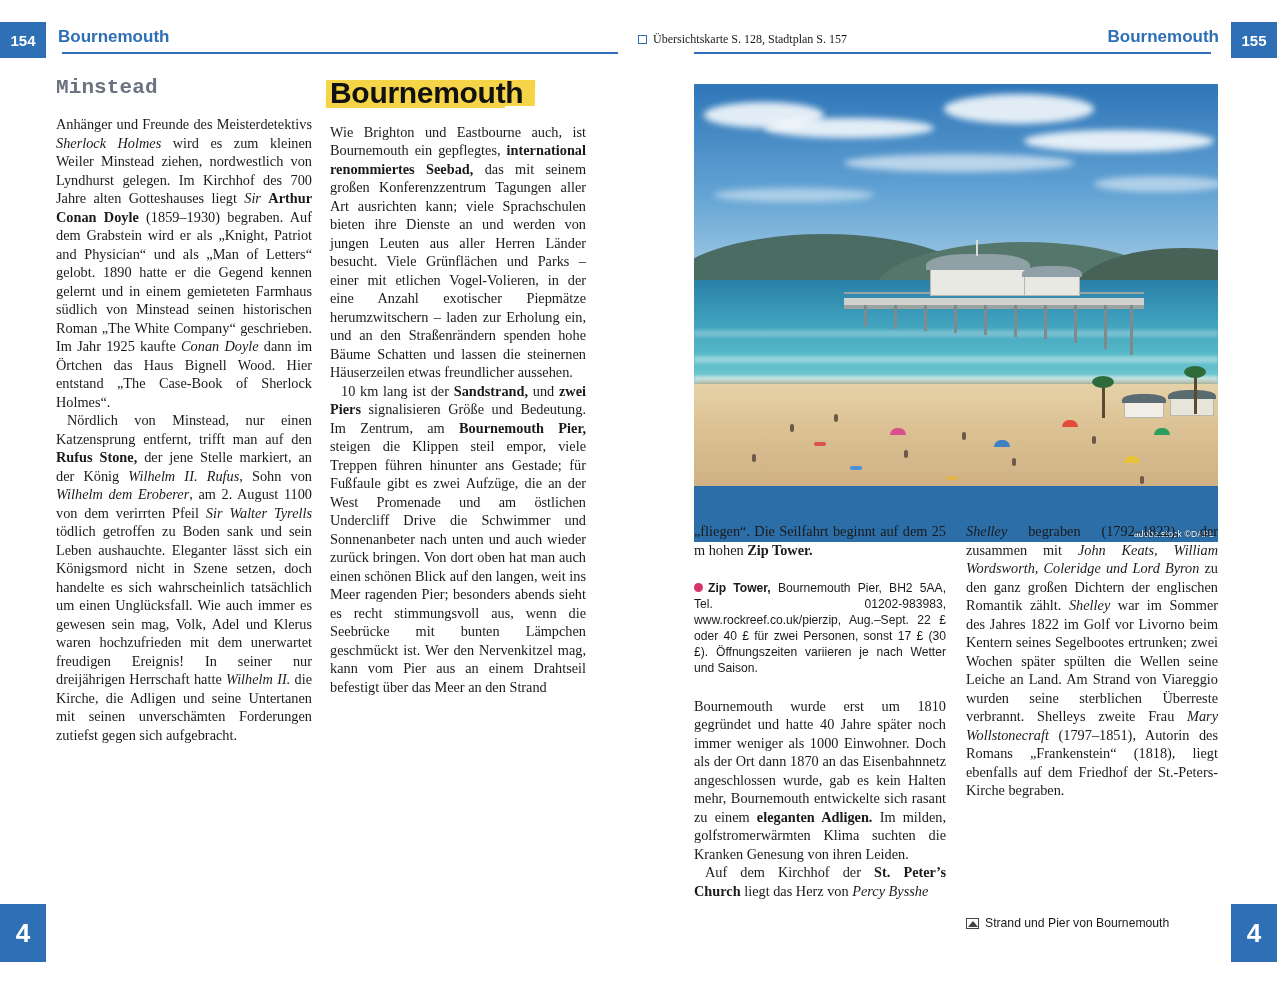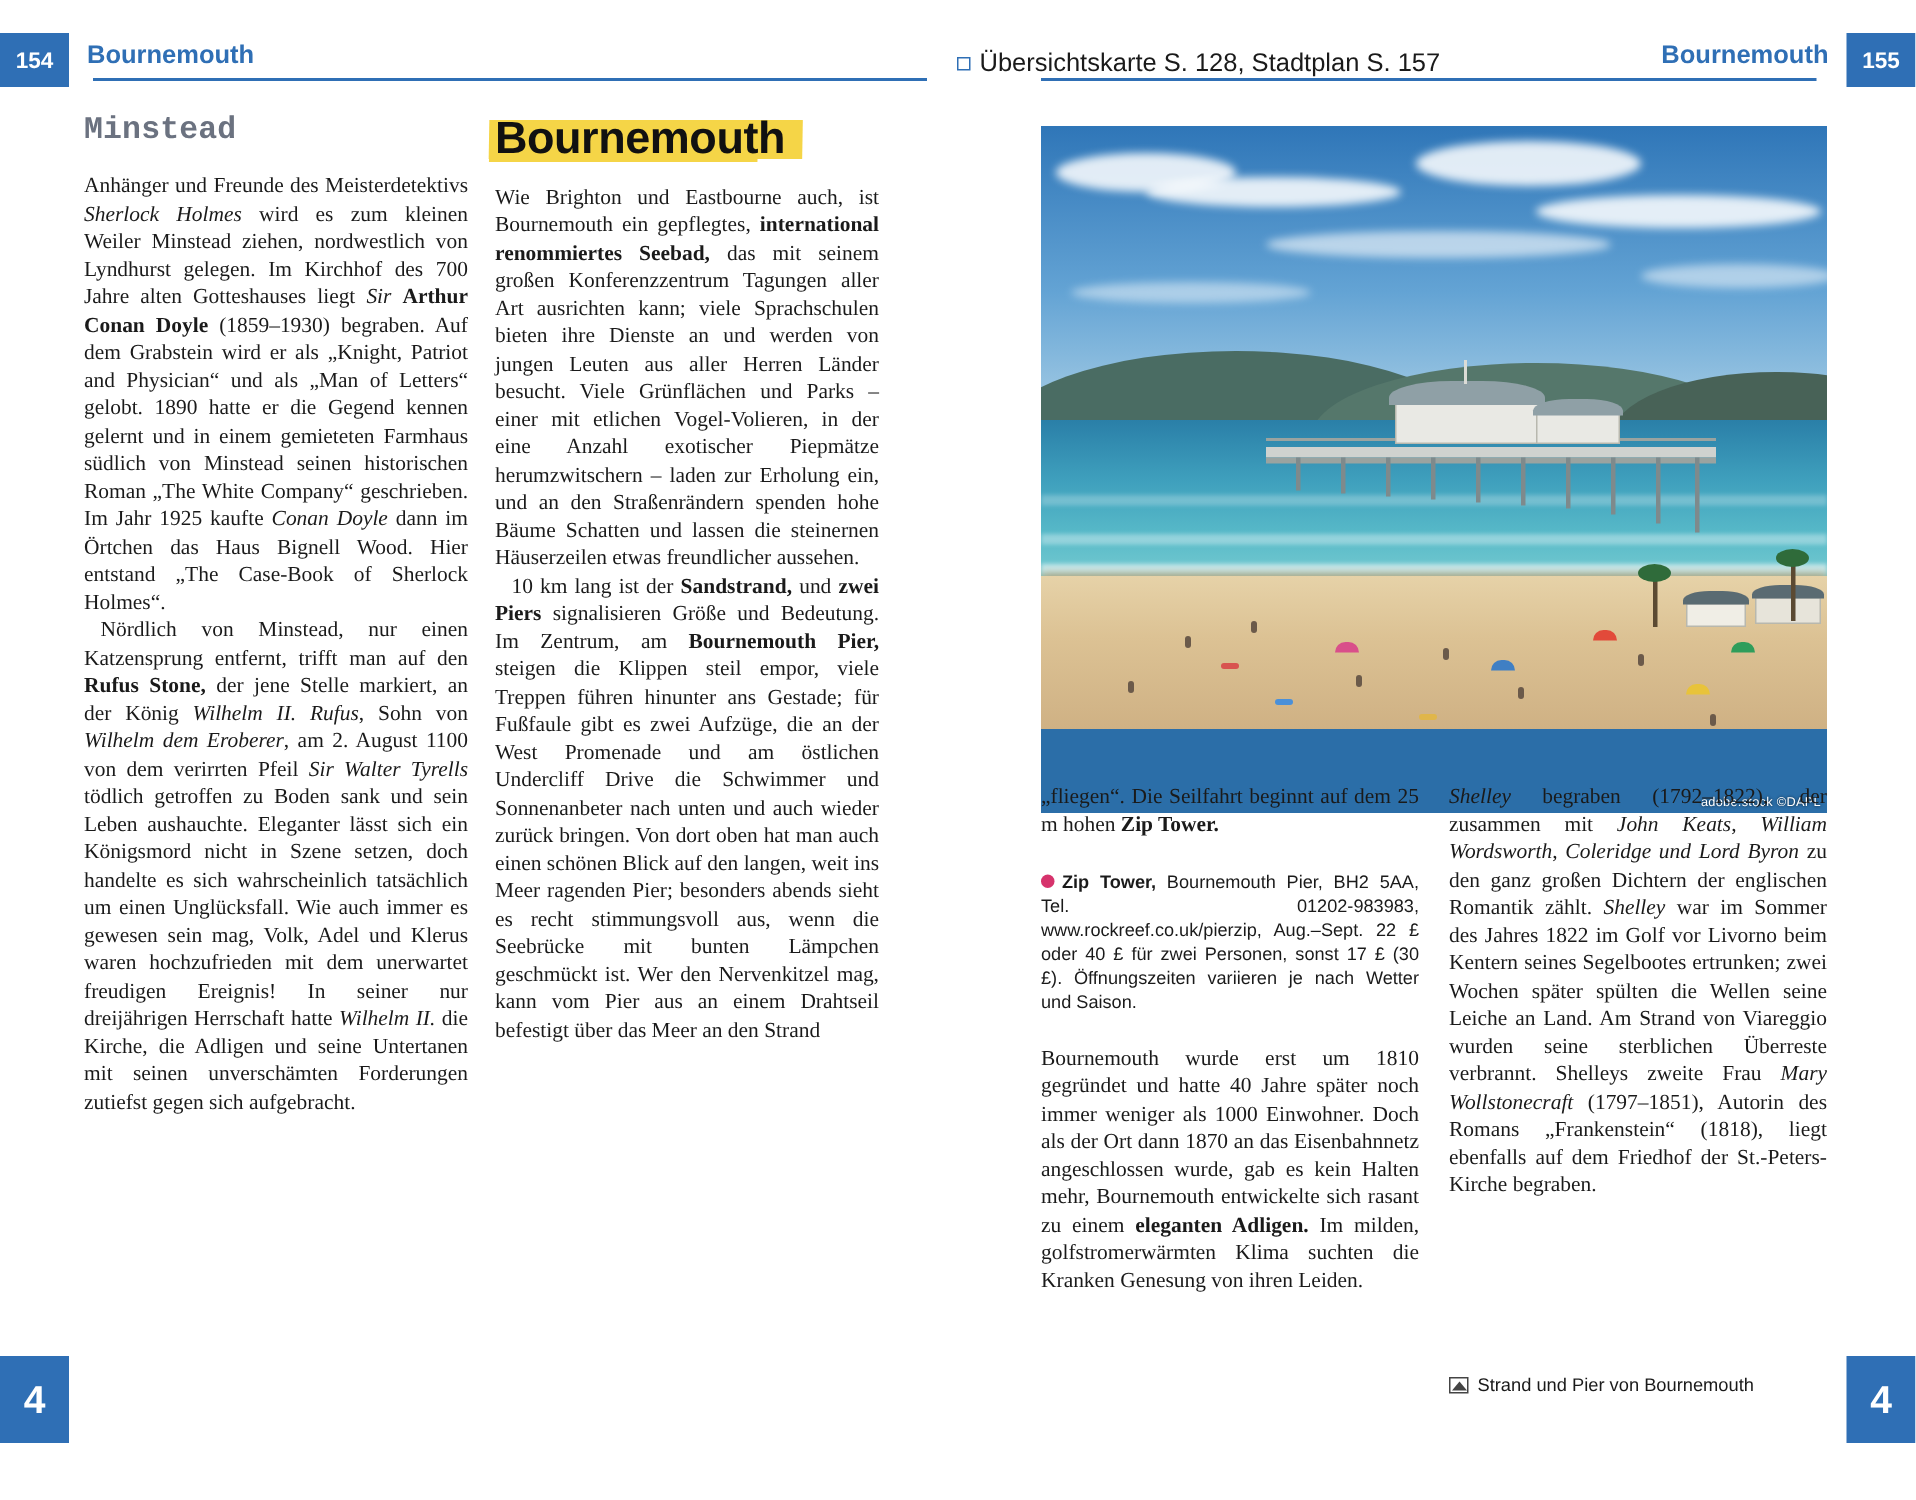--- a/index.html
+++ b/index.html
@@ -41,22 +41,22 @@
     padding: 5px 12px 0 12px; white-space: nowrap;
   }
 
   .head-rule {
     position: absolute; height: 2px; background: #2f6fb5;
   }
   .rule-left { left: 62px; right: 20px; top: 52px; }
   .rule-right { left: 56px; right: 66px; top: 52px; }
 
   .head-note {
-    font-family: Liberation Sans, sans-serif;
-    font-size: 17px; color: #1a1a1a;
+    font-family: Liberation Serif, serif;
+    font-size: 12px; color: #1a1a1a;
     padding: 10px 0 0 0; display: flex; align-items: center; gap: 6px;
   }
   .map-square {
     display: inline-block; width: 9px; height: 9px;
     border: 1px solid #2f6fb5; background: #fff;
   }
 
   
   .chapter-tab {
     position: absolute; bottom: 0; width: 46px; height: 58px;
@@ -314,20 +314,21 @@
 </div>
 
 <div class="col" id="col3">
   <p>„fliegen“. Die Seilfahrt beginnt auf dem 25 m hohen <b>Zip Tower.</b></p>
 
   <div class="infobox">
     <span class="dot"></span><b>Zip Tower,</b> <span>Bournemouth Pier, BH2 5AA, Tel. 01202-983983, www.rockreef.co.uk/pierzip, Aug.–Sept. 22 £ oder 40 £ für zwei Personen, sonst 17 £ (30 £). Öffnungszeiten variieren je nach Wetter und Saison.</span>
   </div>
 
   <p>Bournemouth wurde erst um 1810 gegründet und hatte 40 Jahre später noch immer weniger als 1000 Einwohner. Doch als der Ort dann 1870 an das Eisenbahnnetz angeschlossen wurde, gab es kein Halten mehr, Bournemouth entwickelte sich rasant zu einem <b>eleganten Adligen.</b> Im milden, golfstromerwärmten Klima suchten die Kranken Genesung von ihren Leiden.</p>
+  <p>Auf dem Kirchhof der <b>St. Peter’s Church</b> liegt das Herz von <em>Percy Bysshe</em></p>
 </div>
 
 <div class="col" id="col4">
   <p><em>Shelley</em> begraben (1792–1822), der zusammen mit <em>John Keats, William Wordsworth, Coleridge und Lord Byron</em> zu den ganz großen Dichtern der englischen Romantik zählt. <em>Shelley</em> war im Sommer des Jahres 1822 im Golf vor Livorno beim Kentern seines Segelbootes ertrunken; zwei Wochen später spülten die Wellen seine Leiche an Land. Am Strand von Viareggio wurden seine sterblichen Überreste verbrannt. Shelleys zweite Frau <em>Mary Wollstonecraft</em> (1797–1851), Autorin des Romans „Frankenstein“ (1818), liegt ebenfalls auf dem Friedhof der St.-Peters-Kirche begraben.</p>
 </div>
 
 <div class="caption">
   <span class="cap-icon"></span>
   <span>Strand und Pier von Bournemouth</span>
 </div>

